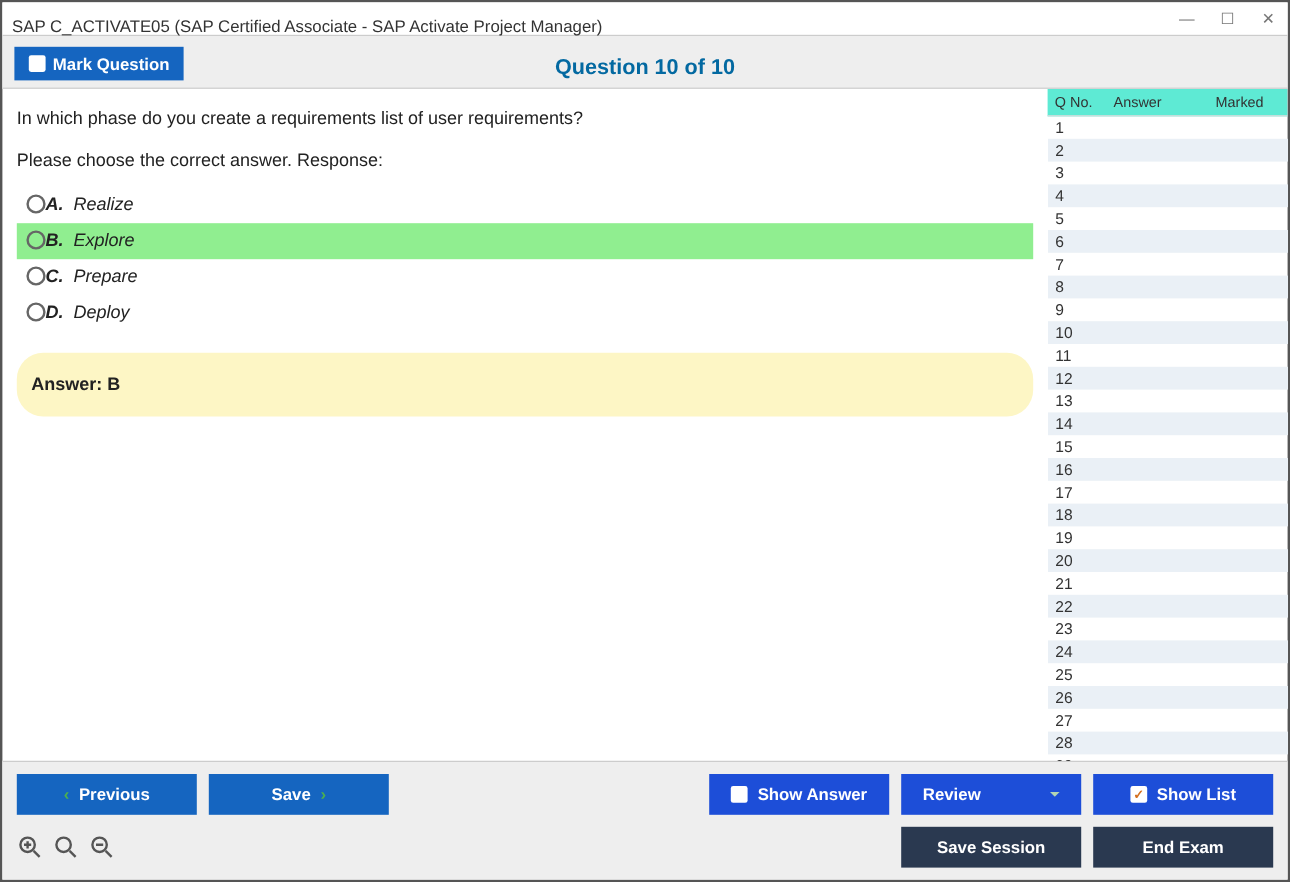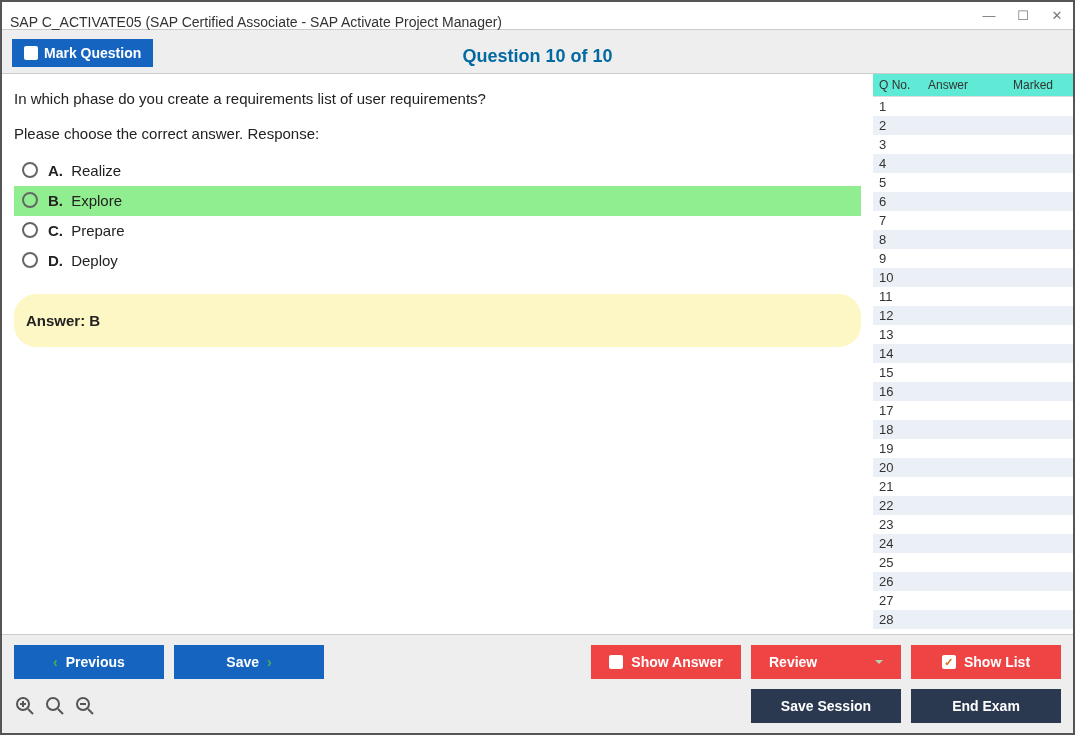--- a/index.html
+++ b/index.html
@@ -12,42 +12,42 @@
 .topbar { display: flex; align-items: flex-end; background: #eee; padding: 6px 10px; border-bottom: 1px solid #ccc; height: 44px; position: relative; }
 .mark-btn { background: #1565c0; color: #fff; border: none; padding: 6px 12px; font-size: 14px; font-weight: bold; display: inline-flex; align-items: center; gap: 6px; cursor: pointer; }
 .checkbox-square { width: 14px; height: 14px; background: #fff; display: inline-block; border-radius: 2px; }
 .checkbox-checked { width: 14px; height: 14px; background: #fff; display: inline-flex; align-items: center; justify-content: center; border-radius: 2px; color: #d57020; font-size: 11px; font-weight: bold; }
 .question-heading { position: absolute; left: 50%; transform: translateX(-50%); font-size: 18px; font-weight: bold; color: #0369a1; }
 .main { display: flex; flex: 1; overflow: hidden; }
 .question-area { flex: 1; padding: 14px 12px 0 12px; display: flex; flex-direction: column; }
 .question-text { font-size: 15px; color: #222; margin-bottom: 14px; line-height: 1.5; }
 .instruction { font-size: 15px; color: #222; margin-bottom: 14px; }
 .options { margin: 0 0 18px 0; }
-.option { display: flex; align-items: center; gap: 10px; padding: 6px 8px; font-size: 15px; color: #222; cursor: pointer; border-bottom: 1px solid transparent; }
+.option { display: flex; align-items: center; padding: 6px 8px; font-size: 15px; color: #222; cursor: pointer; border-bottom: 1px solid transparent; font-style: italic; }
 .option.highlight { background: #90ee90; }
 .radio { width: 16px; height: 16px; border: 2px solid #666; border-radius: 50%; flex-shrink: 0; }
 .option-letter { font-weight: bold; margin-right: 4px; }
 .answer-box { background: #fdf6c5; padding: 18px 12px; font-size: 15px; font-weight: bold; color: #222; border-radius: 22px; }
 .sidebar { width: 200px; border-left: 0px solid #ccc; display: flex; flex-direction: column; }
 .sidebar-header { display: flex; background: #5eead4; border-bottom: 1px solid #ddd; font-size: 12px; color: #333; padding: 4px 0; }
 .sidebar-header .col-qno { width: 55px; padding-left: 6px; }
 .sidebar-header .col-ans { flex: 1; }
 .sidebar-header .col-marked { width: 60px; }
 .sidebar-list { flex: 1; overflow-y: scroll; }
 .sidebar-row { display: flex; font-size: 13px; color: #333; height: 19px; align-items: center; cursor: pointer; }
 .sidebar-row.even { background: #eaf0f6; }
 .sidebar-row .cell-qno { width: 55px; padding-left: 6px; }
 .sidebar-row .cell-ans { flex: 1; }
 .sidebar-row .cell-marked { width: 50px; }
 .bottombar { background: #eee; padding: 10px 12px; border-top: 1px solid #ccc; display: flex; flex-direction: column; gap: 10px; }
 .btn-row { display: flex; align-items: center; gap: 10px; }
 .btn-row .spacer { flex: 1; }
 .btn { border: none; padding: 8px 18px; font-size: 14px; font-weight: bold; display: inline-flex; align-items: center; justify-content: center; gap: 8px; cursor: pointer; min-width: 150px; height: 34px; }
 .btn-blue { background: #1565c0; color: #fff; }
-.btn-orange { background: #ef4444; color: #fff; }
+.btn-orange { background: #1d4ed8; color: #fff; }
 .btn-dark { background: #2a3950; color: #fff; }
 .btn-prev .chev, .btn-next .chev { color: #4caf50; font-size: 14px; font-weight: bold; }
 .dropdown-triangle { width: 0; height: 0; border-left: 4px solid transparent; border-right: 4px solid transparent; border-top: 4px solid #b3d4b3; margin-left: 30px; }
 .zoom-row { display: flex; align-items: center; gap: 8px; color: #555; }
 .zoom-icon { width: 22px; height: 22px; cursor: pointer; display: inline-flex; align-items: center; justify-content: center; }
 .sidebar-list::-webkit-scrollbar { width: 16px; }
 .sidebar-list::-webkit-scrollbar-track { background: #f0f0f0; }
 .sidebar-list::-webkit-scrollbar-thumb { background: #c0c0c0; }
 </style>
 </head>

